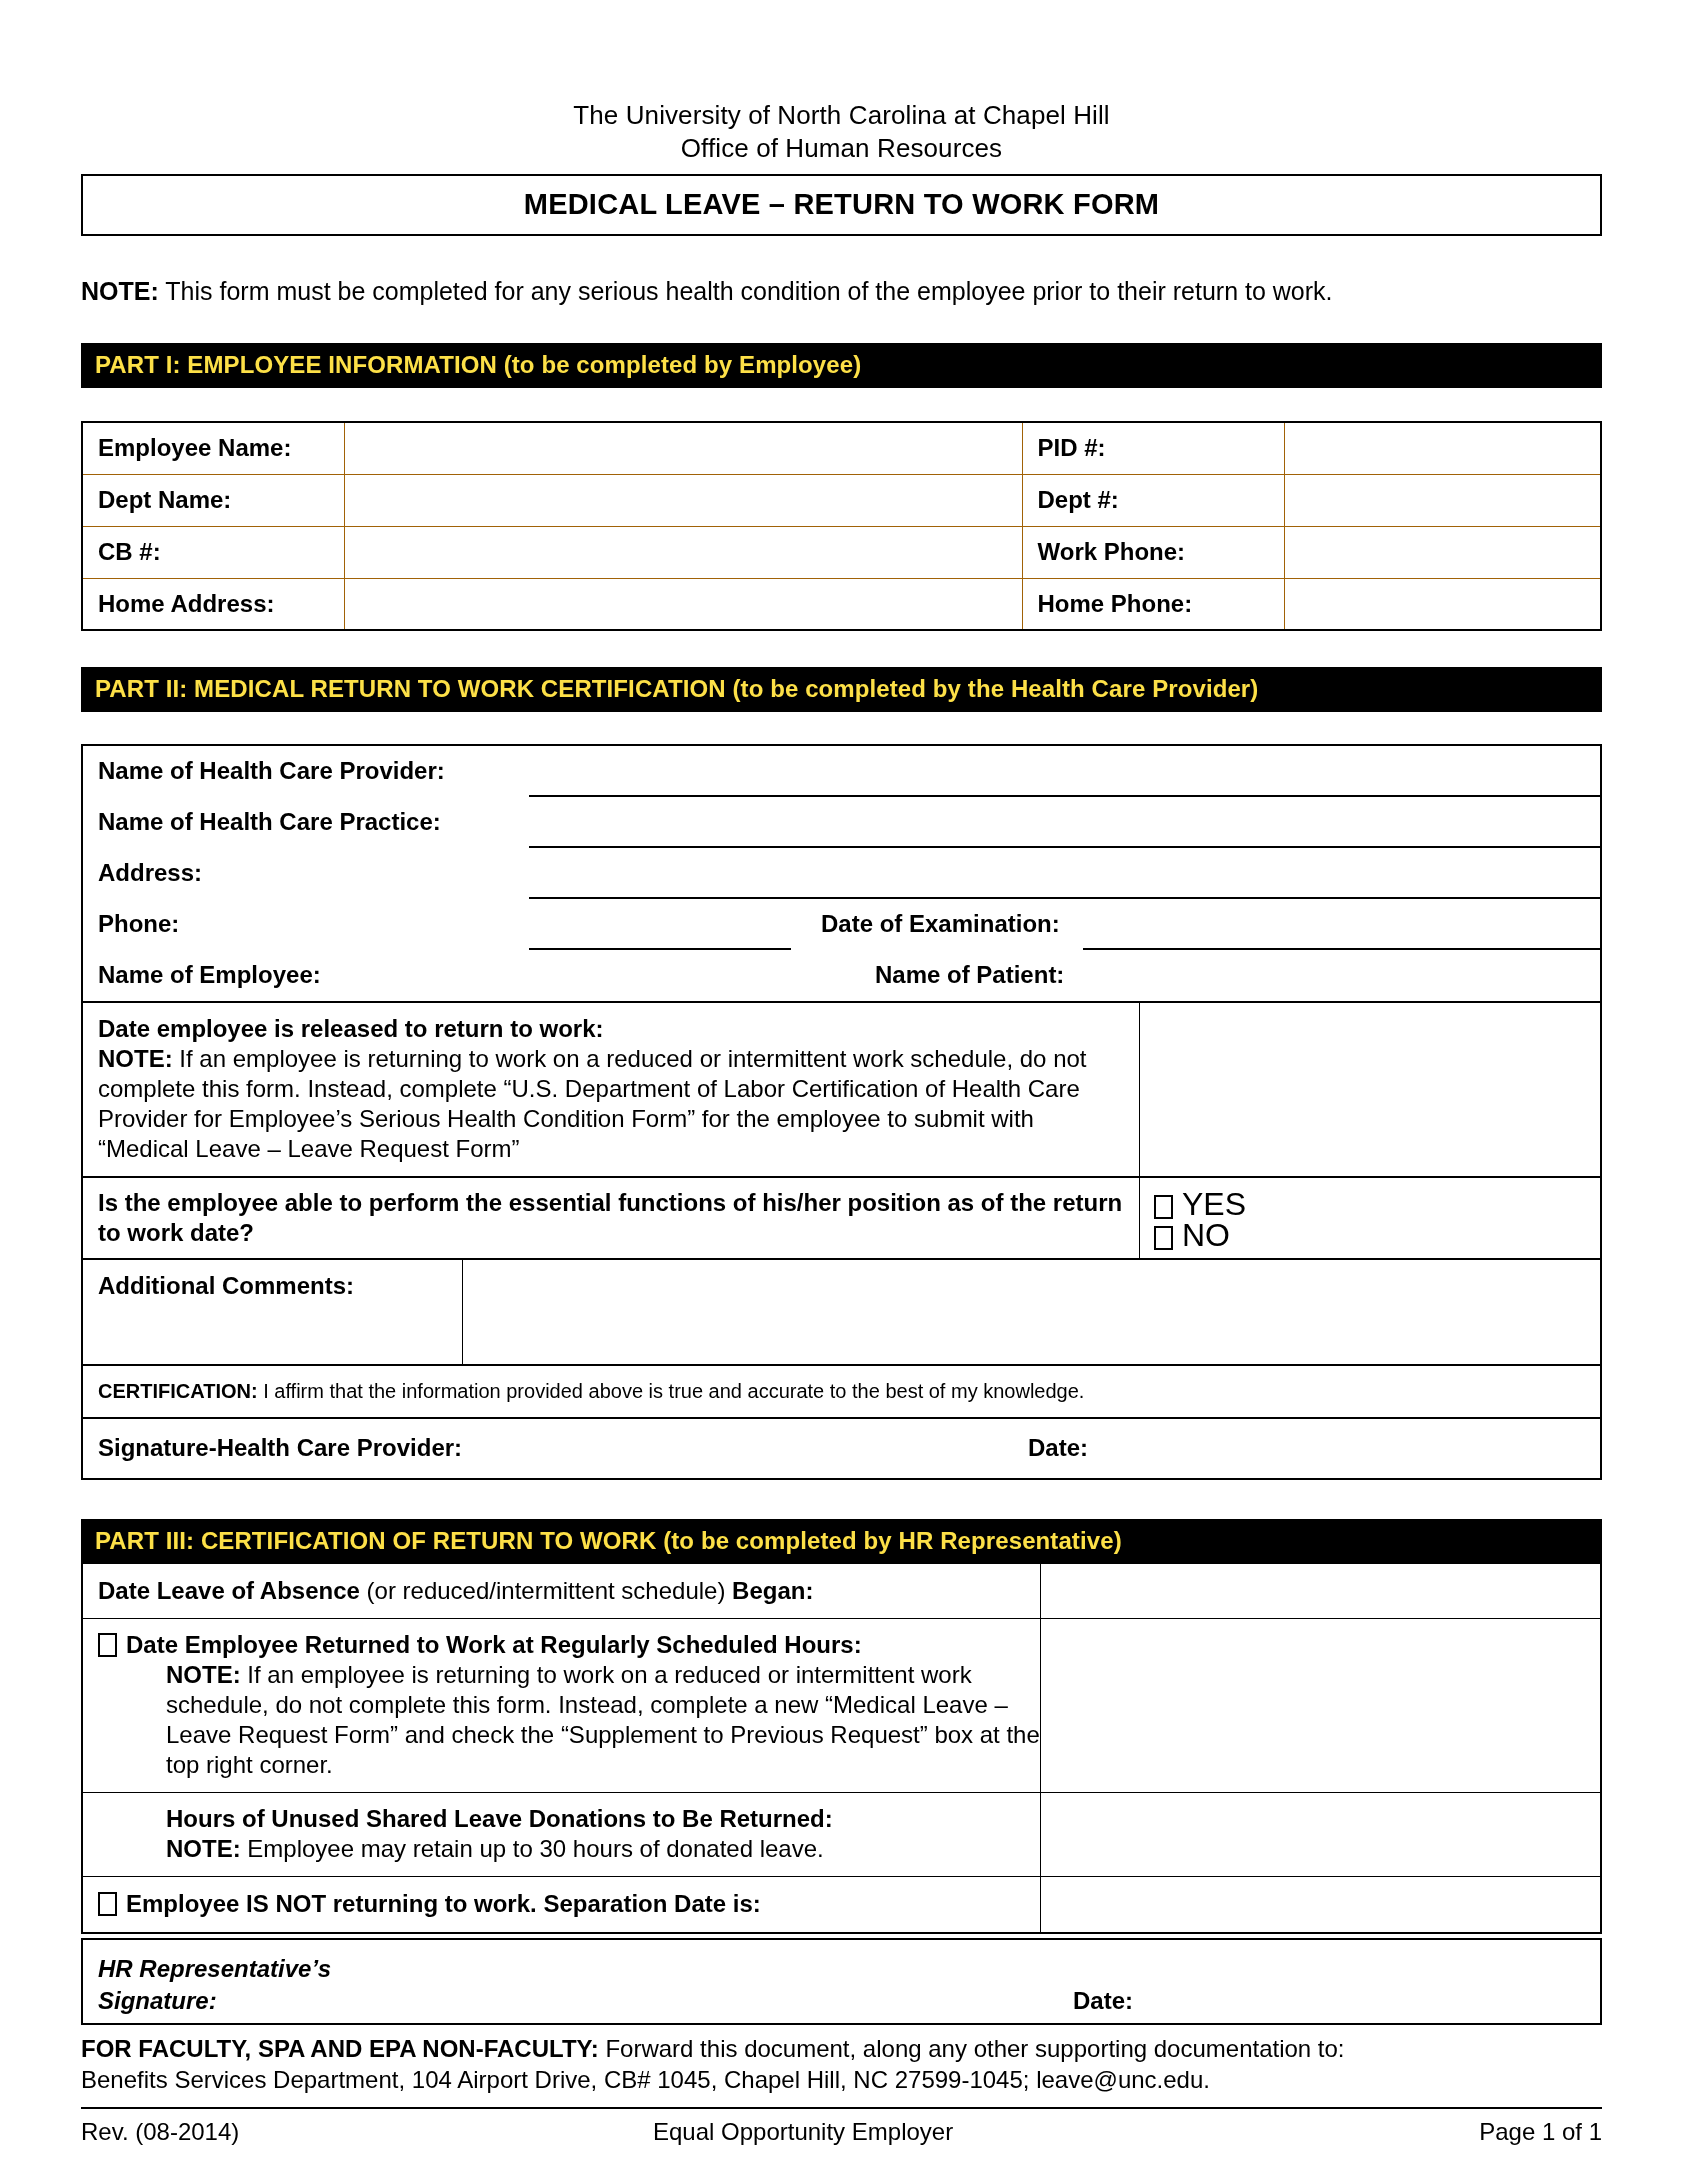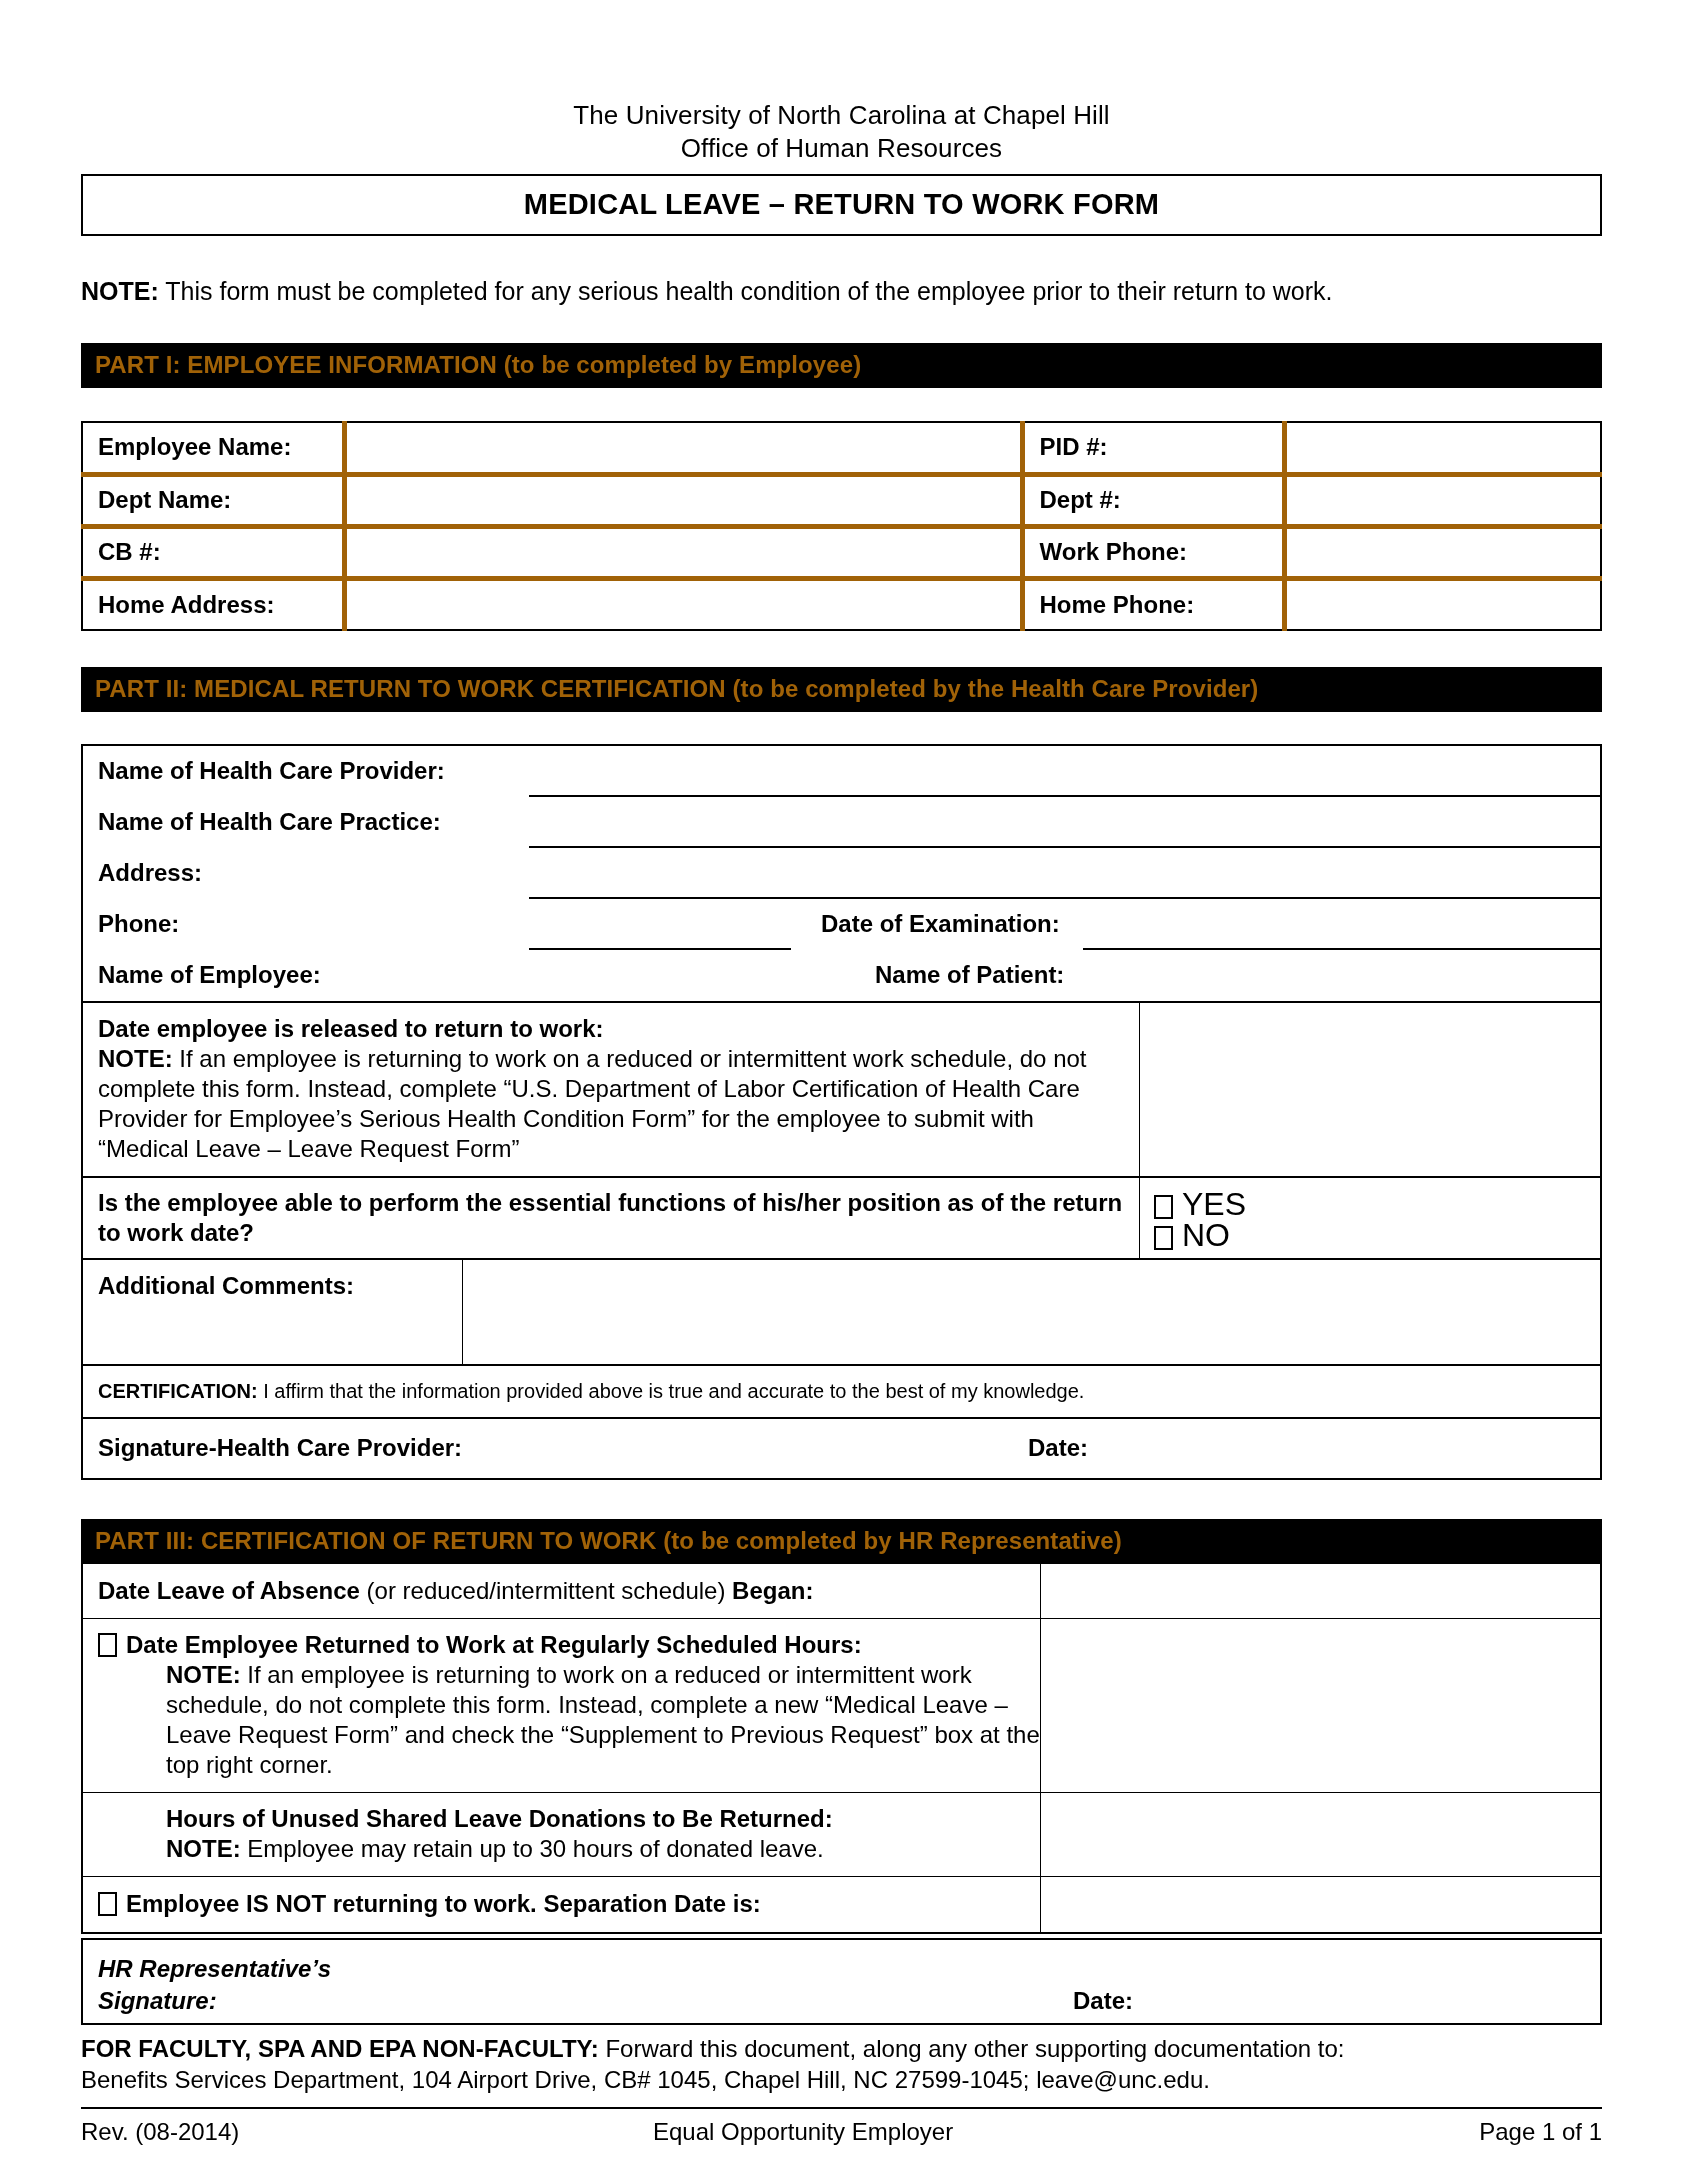--- a/index.html
+++ b/index.html
@@ -45,40 +45,40 @@
   .note-line {
     margin-top: 39px;
     font-size: 25px;
     line-height: 32px;
   }
   .note-line b { font-weight: bold; }
 
   
   .banner {
     background: #000000;
-    color: #a16207;
+    color: #fde047;
     font-weight: bold;
     font-size: 24px;
     line-height: 1;
     padding: 10px 0 11px 14px;
     letter-spacing: 0.1px;
   }
   .banner-part1 { margin-top: 36px; }
   .banner-part2 { margin-top: 36px; }
   .banner-part3 { margin-top: 39px; }
 
   
   .t1 {
     margin-top: 33px;
     border-collapse: collapse;
     width: 100%;
     table-layout: fixed;
   }
   .t1 td {
-    border: 5px solid #a16207;
+    border: 1px solid #a16207;
     height: 52px;
     padding: 0 0 0 15px;
     font-size: 24px;
     font-weight: bold;
     vertical-align: middle;
     box-sizing: border-box;
   }
   .t1 .blank { font-weight: normal; }
   .t1 tr:first-child td { border-top: 2px solid #000; }
   .t1 tr:last-child td { border-bottom: 2px solid #000; }

